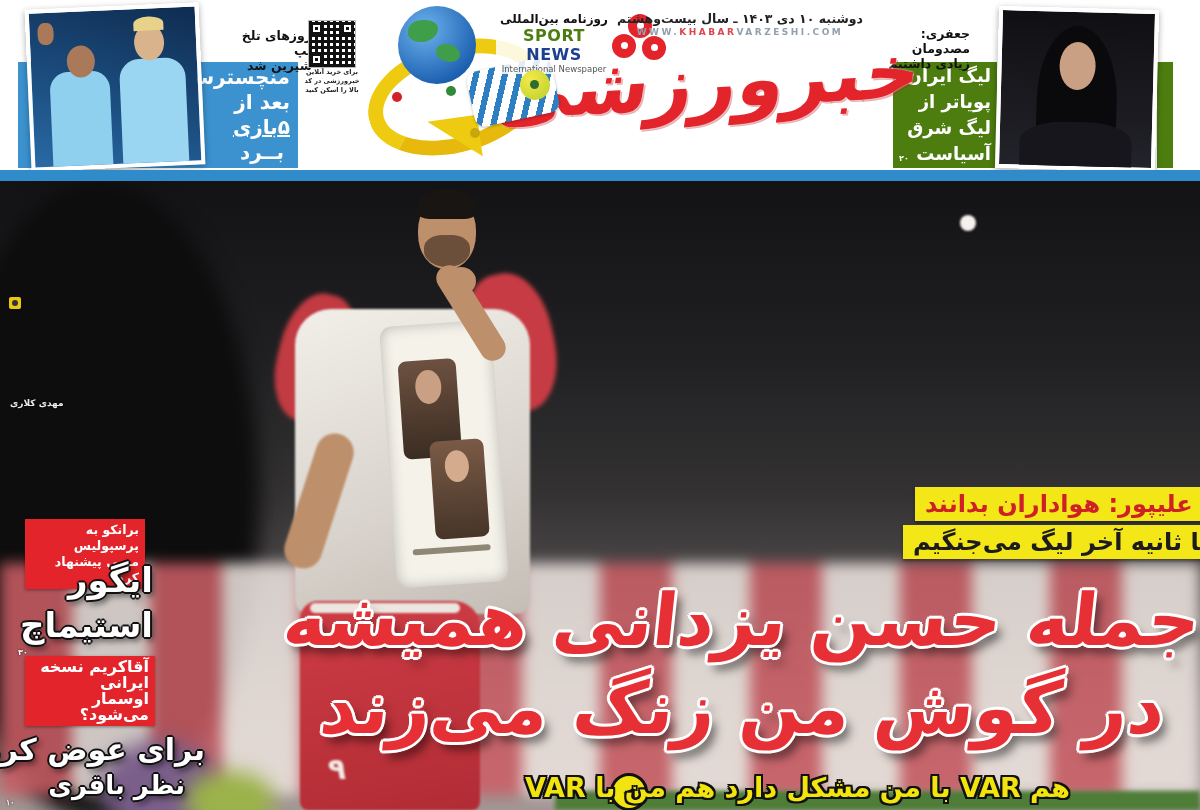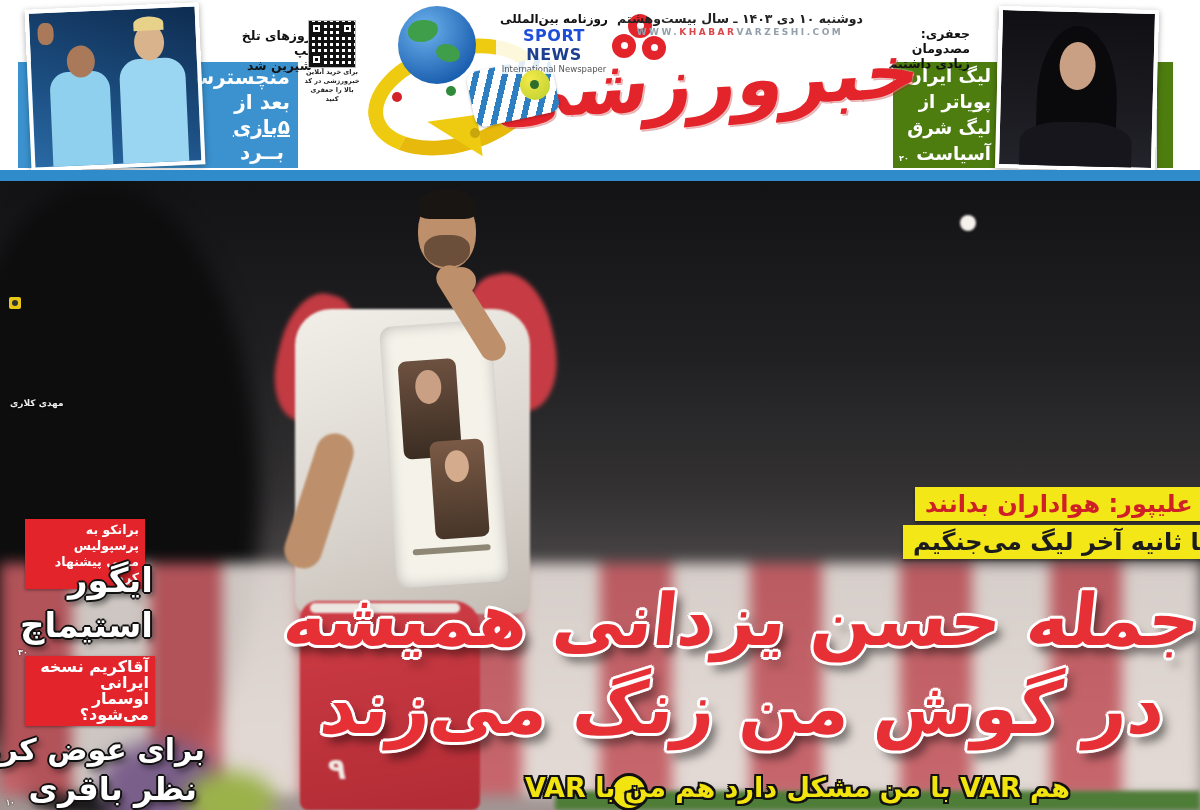--- a/index.html
+++ b/index.html
@@ -129,21 +129,21 @@
   <div class="abs" style="left:600px;top:10px;width:280px;z-index:4;">
     <div class="dateline">دوشنبه ۱۰ دی ۱۴۰۳ ـ سال بیست‌وهشتم</div>
     <div class="website">
       <span style="color:#93a0ac;">WWW.</span><span style="color:#d8484d;">KHABAR</span><span style="color:#93a0ac;">VARZESHI.COM</span>
     </div>
   </div>
 
   <div class="abs" style="left:496px;top:12px;width:116px;text-align:center;z-index:4;background:rgba(255,255,255,.85);">
     <div class="tag-fa">روزنامه بین‌المللی</div>
     <div class="tag-en">
-      <span style="color:#1d4ed8;">SPORT</span>
+      <span style="color:#4d7c0f;">SPORT</span>
       <span style="color:#1d3f8f;">NEWS</span>
     </div>
     <div class="tag-sub">International Newspaper</div>
   </div>
 
   <div class="abs" style="left:398px;top:6px;width:78px;height:78px;border-radius:50%;background:radial-gradient(circle at 35% 30%,#6db2ec,#1b5fb0 75%);z-index:3;">
     <div class="abs" style="left:10px;top:14px;width:30px;height:22px;background:#3f9e4a;border-radius:50% 40% 60% 40%;"></div>
     <div class="abs" style="left:38px;top:38px;width:24px;height:18px;background:#3f9e4a;border-radius:40% 60% 40% 60%;"></div>
   </div>
   <div class="abs" style="left:366px;top:42px;width:180px;height:110px;border:15px solid #eecb10;border-radius:50%;border-bottom-color:#e6b90c;transform:rotate(-16deg);box-sizing:border-box;z-index:2;"></div>
@@ -163,21 +163,21 @@
         </div>
       <div class="finder" style="right:2px;top:2px;">
           <i></i>
         </div>
       <div class="finder" style="left:2px;bottom:2px;">
           <i></i>
         </div>
     </div>
     <div class="qr-cap">برای خرید آنلاین</div>
     <div class="qr-cap">خبرورزشی در کد</div>
-    <div class="qr-cap">بالا را جعفری کنید</div>
+    <div class="qr-cap">بالا را اسکن کنید</div>
   </div>
 
   <div class="abs" style="left:220px;top:28px;width:92px;z-index:2;">
     <div class="kicker">روزهای تلخ پپ</div>
     <div class="kicker">شیرین شد</div>
   </div>
   <div class="abs blue-box" style="left:18px;top:62px;width:280px;height:106px;z-index:1;">
     <div class="box-head" style="position:absolute;right:8px;top:2px;">منچسترسیتی</div>
     <div class="box-head" style="position:absolute;right:8px;top:27px;">بعد از</div>
     <div class="box-head" style="position:absolute;right:8px;top:52px;text-decoration:underline;">۵بازی</div>
@@ -228,16 +228,16 @@
   <div class="abs var-text" style="left:650px;top:772px;width:420px;text-align:right;z-index:5;">هم VAR با من مشکل دارد هم من با VAR</div>
   <div class="abs wout" style="left:0;top:605px;width:153px;font-size:34px;z-index:5;">استیماچ</div>
   <div class="abs wout" style="left:0;top:560px;width:153px;font-size:34px;z-index:5;">ایگور</div>
   <div class="abs page-ref" style="left:18px;top:648px;z-index:5;text-shadow:0 0 2px #000;">۳۰</div>
 
   <div class="abs red-label" style="left:25px;top:656px;width:118px;font-size:16px;z-index:5;">
     <div>آقاکریم نسخه ایرانی</div>
     <div>اوسمار می‌شود؟</div>
   </div>
   <div class="abs wout" style="left:0;top:732px;width:205px;font-size:30px;z-index:5;">برای عوض کردن</div>
-  <div class="abs wout" style="left:0;top:770px;width:185px;font-size:32px;z-index:5;padding-left:12px;">نظر باقری</div>
+  <div class="abs wout" style="left:0;top:770px;width:185px;font-size:26px;z-index:5;">نظر باقری</div>
   <div class="abs page-ref" style="left:6px;top:798px;z-index:5;text-shadow:0 0 2px #000;font-family:Liberation Serif, serif;">۱۰</div>
 
 </div>
 
 </body></html>

